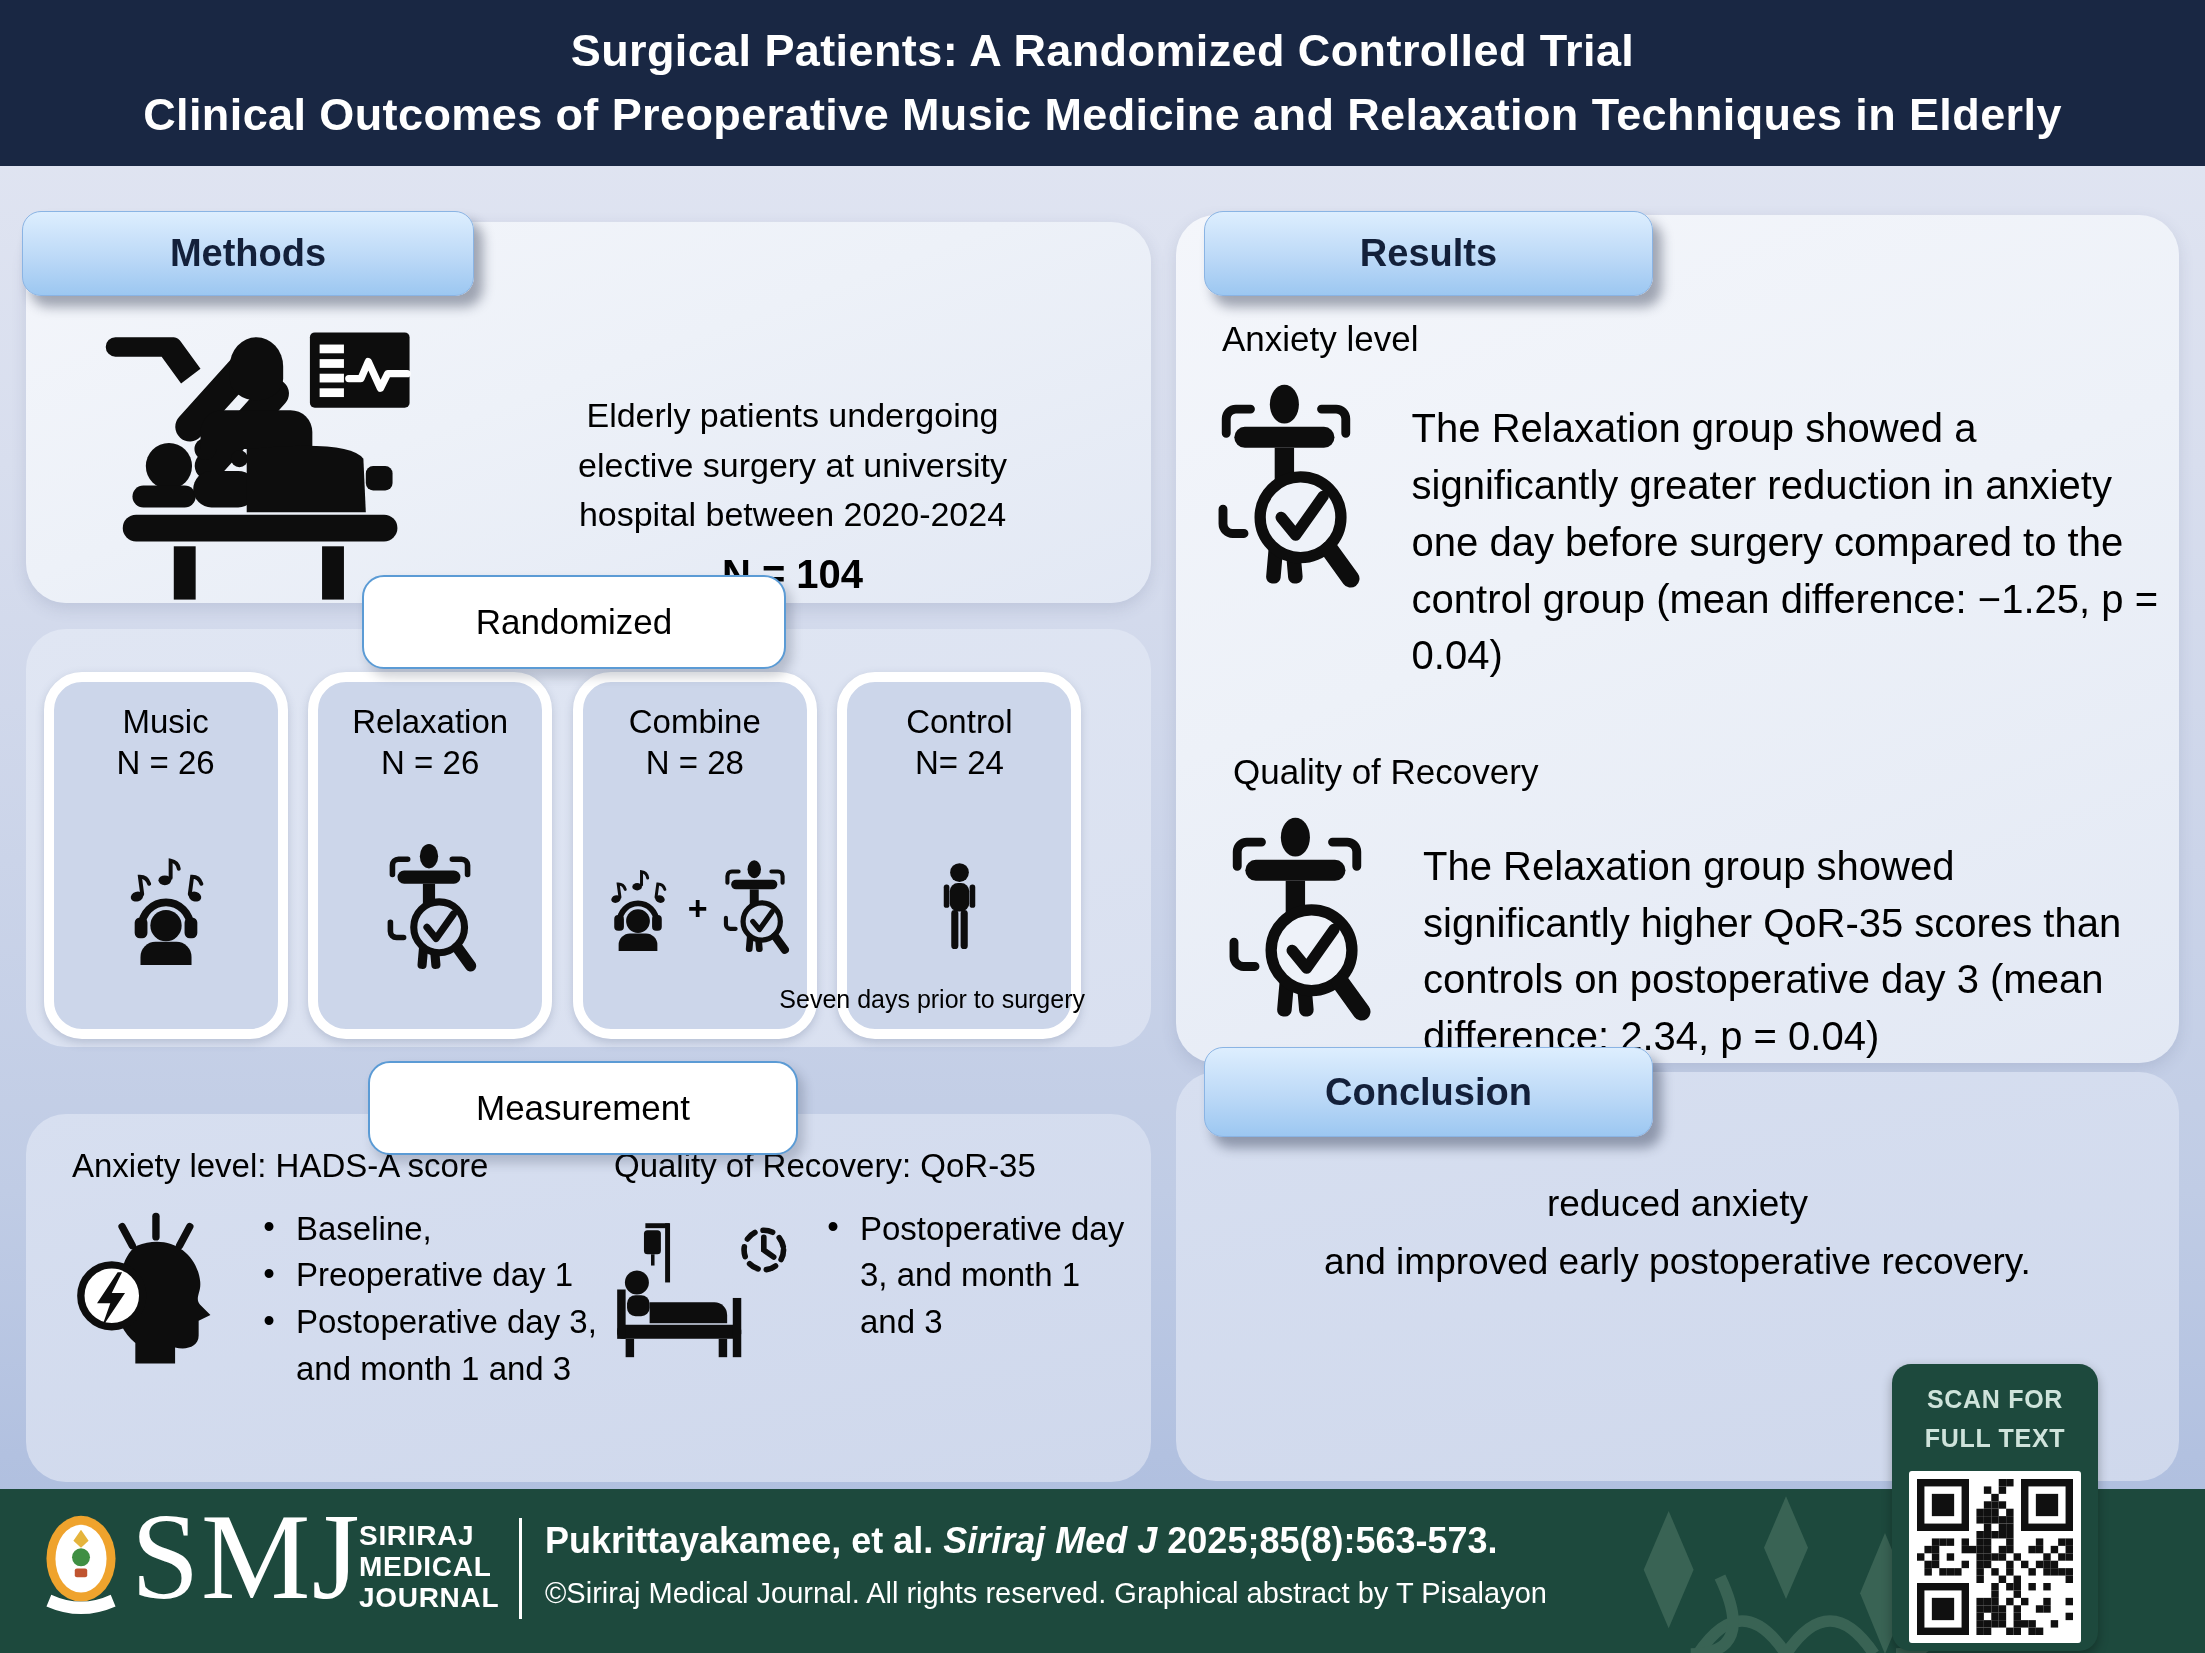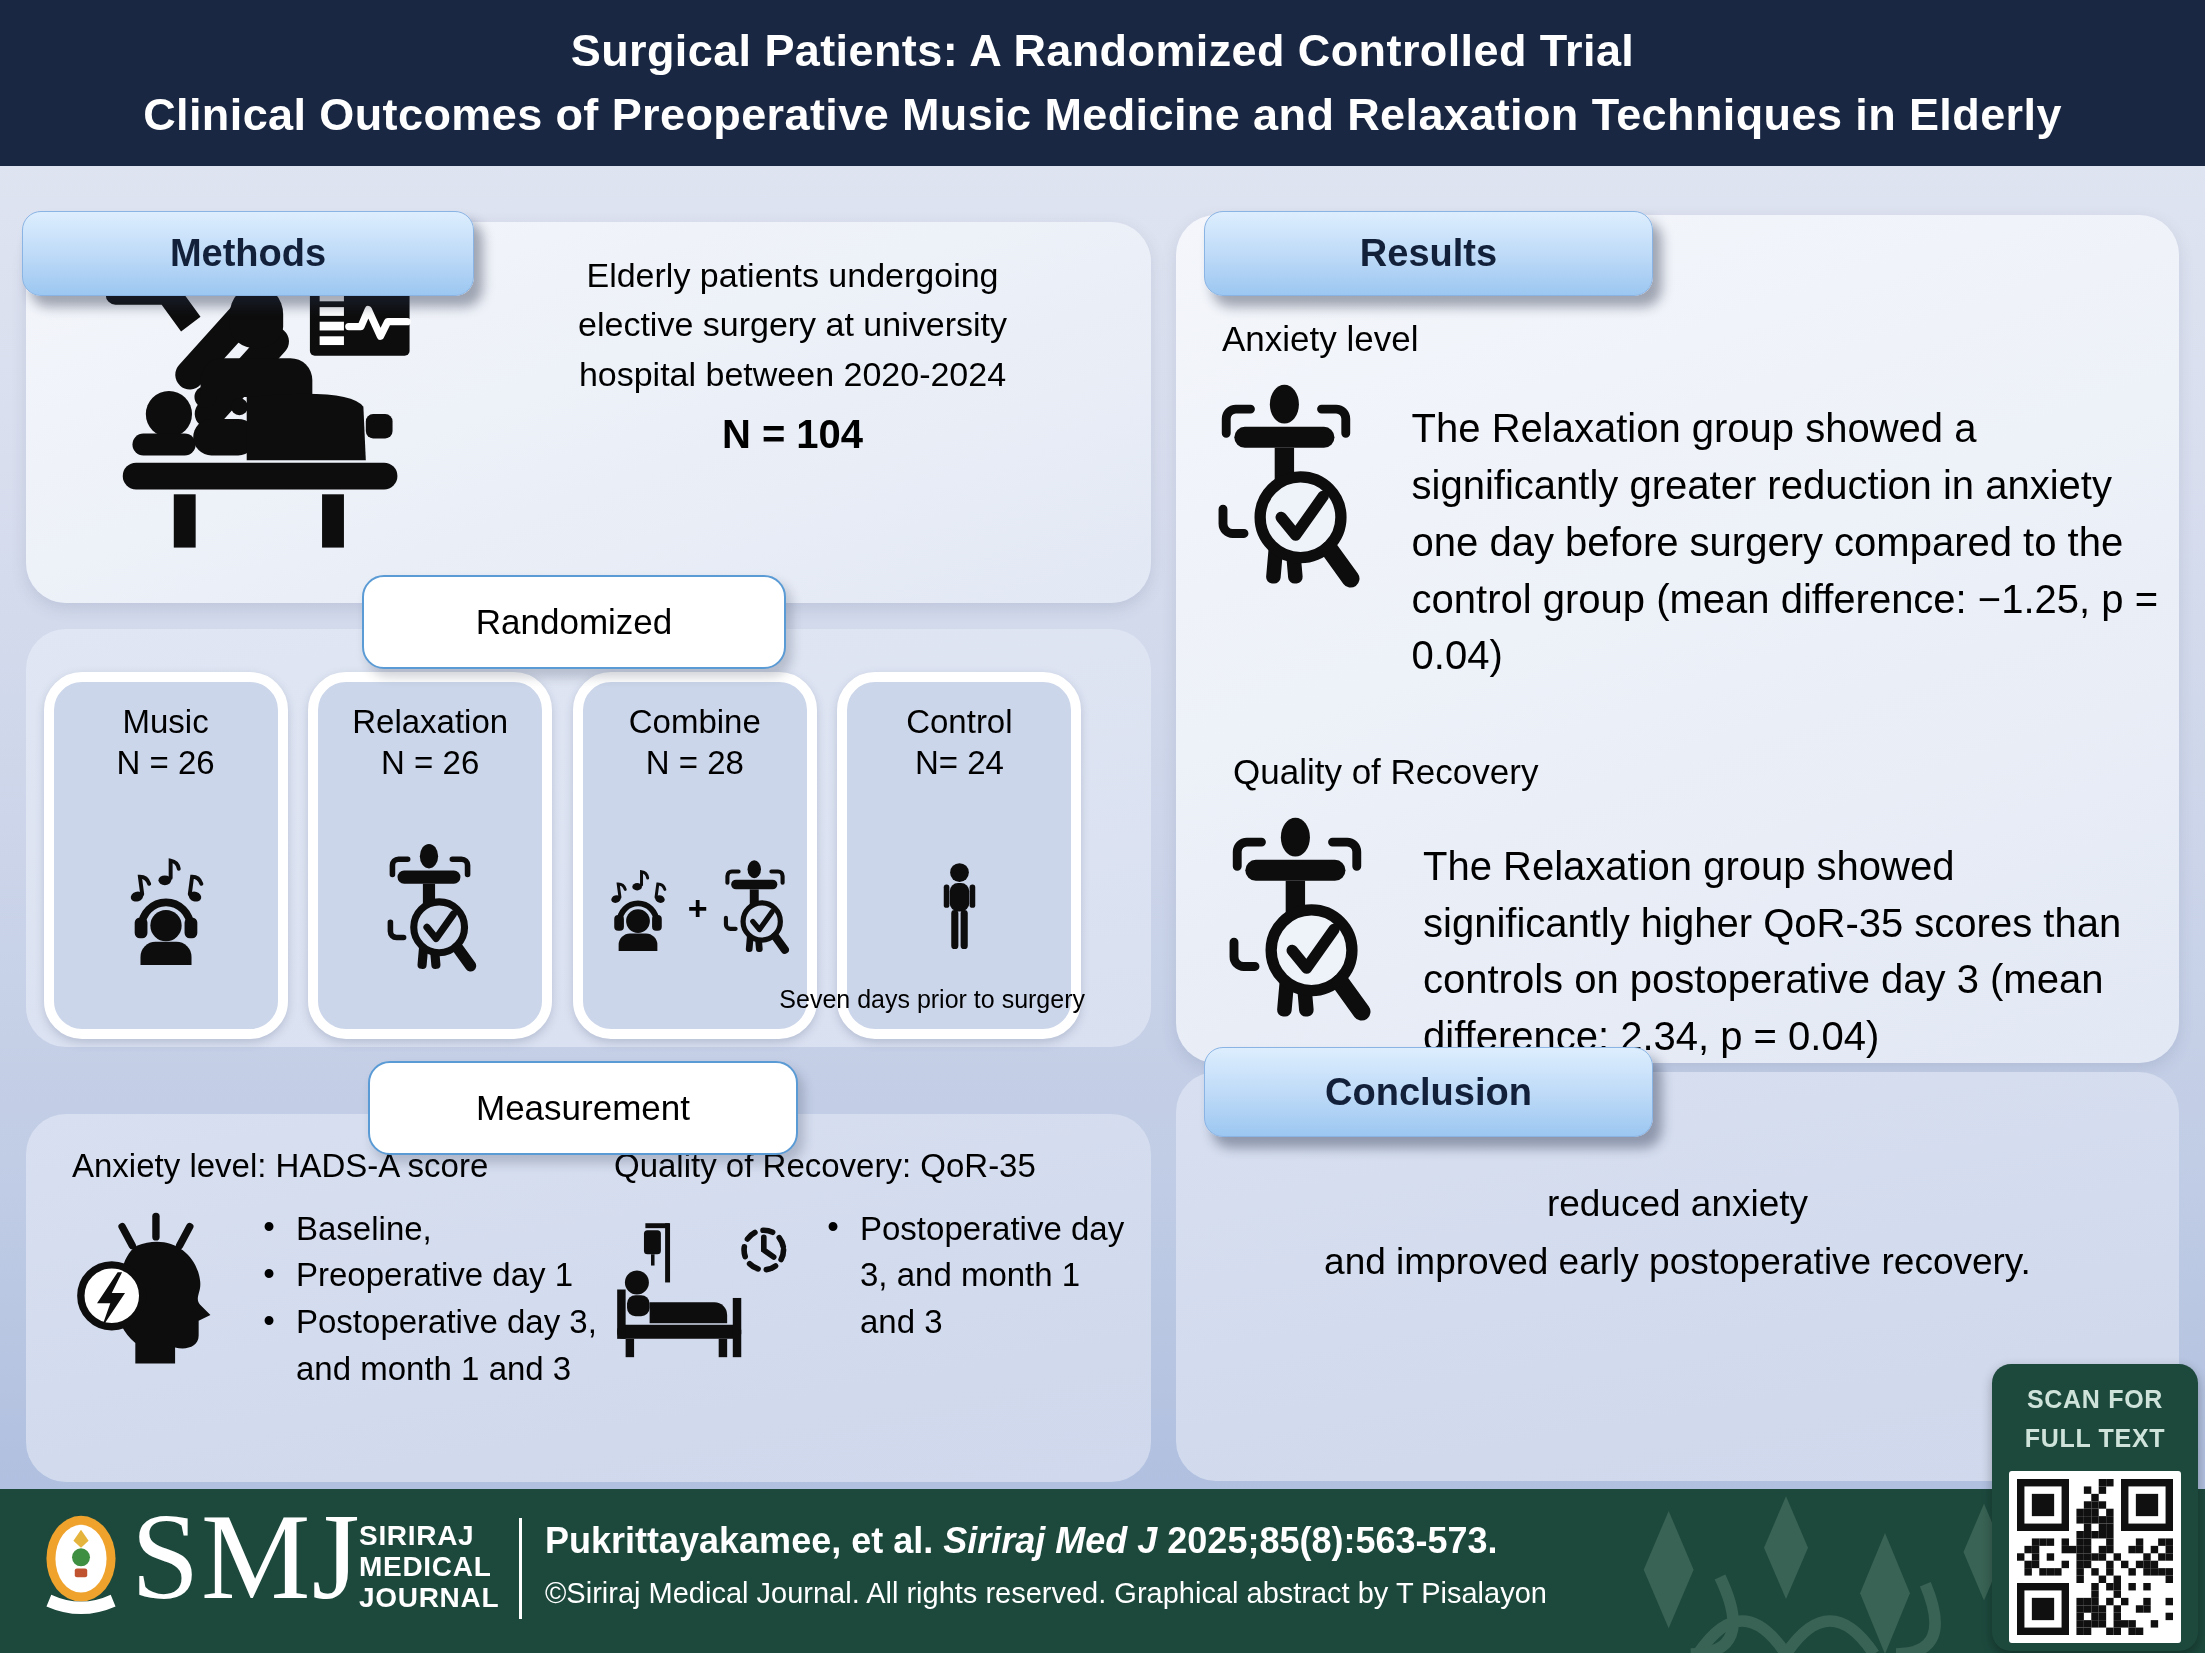--- a/index.html
+++ b/index.html
@@ -32,21 +32,21 @@
     background:#ffffff;border:2.2px solid #5b9bd5;border-radius:22px;
     box-shadow:5.9px 7.4px 10.3px rgba(35,45,70,.22);font-size:35px;color:#000;
   }
   .methods-pill{left:22px;top:211px;width:450px;height:83px;}
   .results-pill{left:1204px;top:211px;width:447px;height:83px;}
   .conclusion-pill{left:1204px;top:1047px;width:447px;height:88px;}
   .randomized-pill{left:362px;top:575px;width:420px;height:90px;}
   .measurement-pill{left:368px;top:1061px;width:426px;height:90px;}
   
   .methods-panel{left:26px;top:222px;width:1125px;height:381px;}
-  .methods-inner{display:flex;align-items:flex-start;height:100%;padding:29px 29px 0 70px;box-sizing:border-box;gap:51px;}
+  .methods-inner{display:flex;align-items:flex-end;height:100%;padding:29px 29px 0 70px;box-sizing:border-box;gap:51px;}
   .population-text{flex:1;text-align:center;font-size:34px;line-height:1.45;}
   .population-n{font-size:40px;font-weight:700;margin-top:5.9px;}
   
   .groups-panel{left:26px;top:629px;width:1125px;height:418px;}
   .groups-row{position:absolute;left:17.6px;top:43px;display:flex;gap:20.6px;}
   .group-card{
     width:244px;height:367px;box-sizing:border-box;background:#ccd6ea;
     border:10.3px solid #ffffff;border-radius:38px;
     box-shadow:0 3.7px 8.8px rgba(80,95,130,.25);
     display:flex;flex-direction:column;align-items:center;padding-top:19px;
@@ -73,21 +73,21 @@
   .result-label.second{margin-top:68px;margin-left:57px;}
   .result-row{display:flex;align-items:flex-start;gap:37px;margin-left:20.6px;margin-top:20.6px;}
   .result-row.second{margin-left:32px;}
   .result-text{font-size:40px;line-height:1.42;width:750px;margin-top:20.6px;}
   
   .conclusion-panel{left:1176px;top:1072px;width:1003px;height:409px;}
   .conclusion-text{padding-top:103px;text-align:center;font-size:37px;line-height:1.58;}
   .bold{font-weight:700;}
   
   .qr-box{
-    position:absolute;left:1992px;top:1364px;width:206px;height:287px;z-index:6;
+    position:absolute;left:1892px;top:1364px;width:206px;height:287px;z-index:6;
     background:#1d493d;border-radius:19px;box-shadow:0 4.4px 10.3px rgba(0,0,0,.3);
     display:flex;flex-direction:column;align-items:center;padding-top:16px;box-sizing:border-box;
   }
   .qr-label{font-size:25px;font-weight:700;letter-spacing:0.7px;color:#cfe3db;line-height:1.55;}
   .qr-white{width:172px;height:172px;background:#ffffff;margin-top:13.2px;border-radius:2.9px;
     display:flex;align-items:center;justify-content:center;}
   
   .footer{position:absolute;left:0;top:1489px;width:2205px;height:165px;background:#1d493d;overflow:hidden;}
   .orn{position:absolute;fill:#48705f;opacity:.75;}
   .emblem{position:absolute;left:43px;top:22px;}

